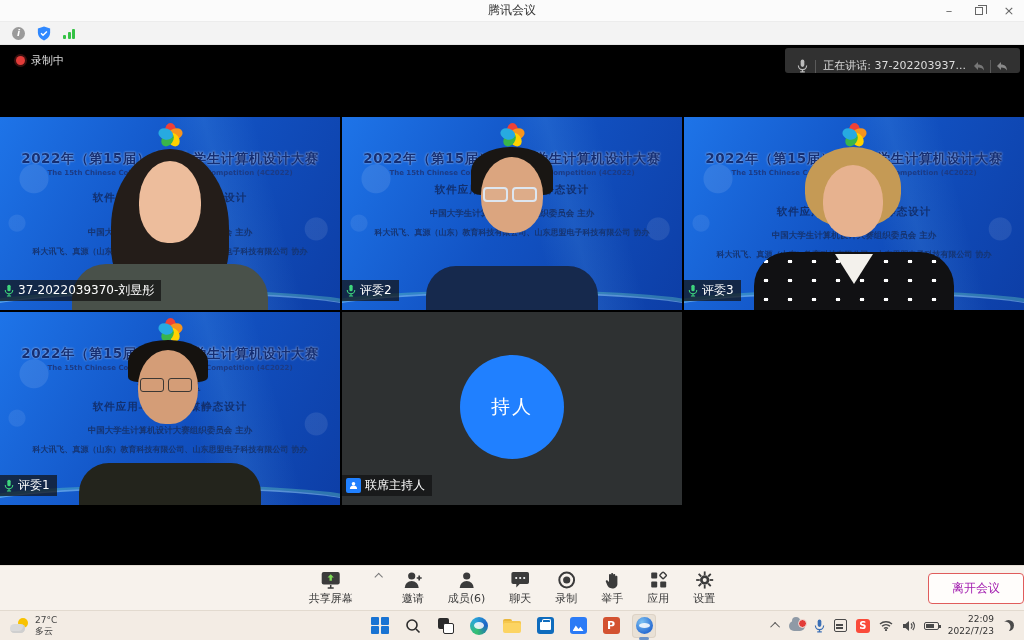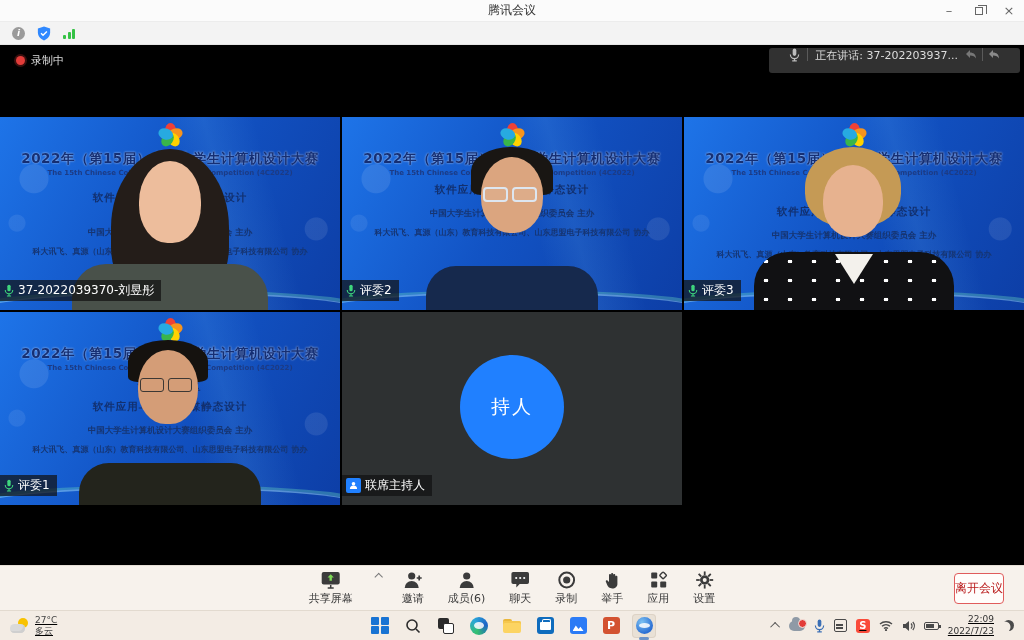--- a/index.html
+++ b/index.html
@@ -24,21 +24,21 @@
   .duration-box { border:1px solid #c9c9c9; background:#fff; border-radius:2px; font-size:11px; color:#555; padding:1px 7px; }
   .viewmode { display:flex; align-items:center; gap:5px; font-size:11px; color:#333; cursor:pointer; }
   .grid-glyph { display:grid; grid-template-columns:5px 5px; grid-template-rows:5px 5px; gap:1.5px; }
   .grid-glyph i { background:#4a4a4a; }
   .caret-down { width:0; height:0; border-left:4px solid transparent; border-right:4px solid transparent; border-top:4px solid #666; }
 
   
   .stage { height:520px; background:#000; position:relative; }
   .rec { position:absolute; left:16px; top:8px; display:flex; align-items:center; gap:6px; font-size:11px; color:#ddd; }
   .rec-dot { width:9px; height:9px; border-radius:50%; background:#e23c39; box-shadow:0 0 0 2px rgba(226,60,57,.25); }
-  .toast { position:absolute; right:4px; top:3px; height:25px; display:flex; align-items:flex-start; gap:7px; background:rgba(52,52,52,.95); border-radius:3px; padding:0 20px; }
+  .toast { position:absolute; right:4px; top:3px; height:25px; display:flex; align-items:flex-end; gap:7px; background:rgba(52,52,52,.95); border-radius:3px; padding:0 12px; }
   .toast .vdiv { width:1px; height:13px; background:#5a5a5a; }
   .toast .txt { font-size:11px; color:#ddd; white-space:nowrap; }
   .toast .arrows { display:flex; align-items:center; gap:5px; color:#8a8a8a; }
 
   .vgrid { position:absolute; left:0; top:72px; width:1024px; height:388px; display:grid; grid-template-columns:1fr 1fr 1fr; grid-template-rows:1fr 1fr; gap:2px; background:#000; }
   .tile { position:relative; overflow:hidden; background:#2e3132; }
   .tile.poster { background:linear-gradient(118deg,#1e74e8 0%,#1253c4 48%,#0d3ea6 100%); }
   .poster-fx { position:absolute; inset:0;
     background:
       radial-gradient(circle at 10% 32%, rgba(255,255,255,.10) 0 14px, transparent 15px),
@@ -108,24 +108,24 @@
   .chatpill .ph { font-size:11px; color:#a9a9a9; }
   .chatpill .col { font-size:13px; color:#cfcfcf; line-height:1; }
 
   
   .controlbar { height:45px; background:#f7f2ec; border-top:1px solid #e6dfd6; display:flex; align-items:center; position:relative; }
   .ctrl { display:flex; flex-direction:column; align-items:center; justify-content:center; gap:2px; font-size:11px; color:#3b3b3b; cursor:pointer; padding:0 4px; }
   .ctrl .icw { height:19px; display:flex; align-items:flex-end; }
   .caret-up { width:6px; height:6px; border-left:1.5px solid #7a7a7a; border-top:1.5px solid #7a7a7a; transform:rotate(45deg); margin:4px 0 0 3px; align-self:flex-start; }
   .left-group { display:flex; align-items:flex-start; margin-left:12px; gap:4px; }
   .center-group { position:absolute; left:50%; transform:translateX(-50%); display:flex; align-items:flex-start; gap:16px; }
-  .leave-btn { margin-left:auto; margin-right:20px; border:1px solid #e05c5c; color:#b91c1c; background:#fffdfb; border-radius:4px; font-size:12px; padding:6px 0; cursor:pointer; }
-
-  
-  .taskbar { height:30px; background:#f3ece4; border-top:1px solid #e2dacf; display:flex; align-items:center; position:relative;text-decoration:underline; }
+  .leave-btn { margin-left:auto; margin-right:0; border:1px solid #e05c5c; color:#a21caf; background:#fffdfb; border-radius:4px; font-size:12px; padding:6px 23px; cursor:pointer; }
+
+  
+  .taskbar { height:30px; background:#f3ece4; border-top:1px solid #e2dacf; display:flex; align-items:center; position:relative; }
   .weather { display:flex; align-items:center; gap:5px; margin-left:10px; cursor:pointer; }
   .wicon { position:relative; width:20px; height:16px; }
   .wicon .sun { position:absolute; left:8px; top:0; width:10px; height:10px; border-radius:50%; background:#f8c200; }
   .wicon .cloud { position:absolute; left:0; top:6px; width:15px; height:9px; border-radius:7px; background:#dadada; box-shadow:inset -2px -2px 0 #cfcfcf; }
   .wtxt { font-size:9px; color:#444; line-height:1.15; }
   .tb-center { position:absolute; left:50%; transform:translateX(-50%); display:flex; align-items:center; gap:9px; }
   .tb-ic { width:24px; height:24px; display:flex; align-items:center; justify-content:center; border-radius:4px; cursor:pointer; }
   .start-glyph { display:grid; grid-template-columns:8px 8px; grid-template-rows:8px 8px; gap:1.5px; }
   .start-glyph i { background:#1873d3; border-radius:1px; }
   .taskview { position:relative; width:16px; height:16px; }

